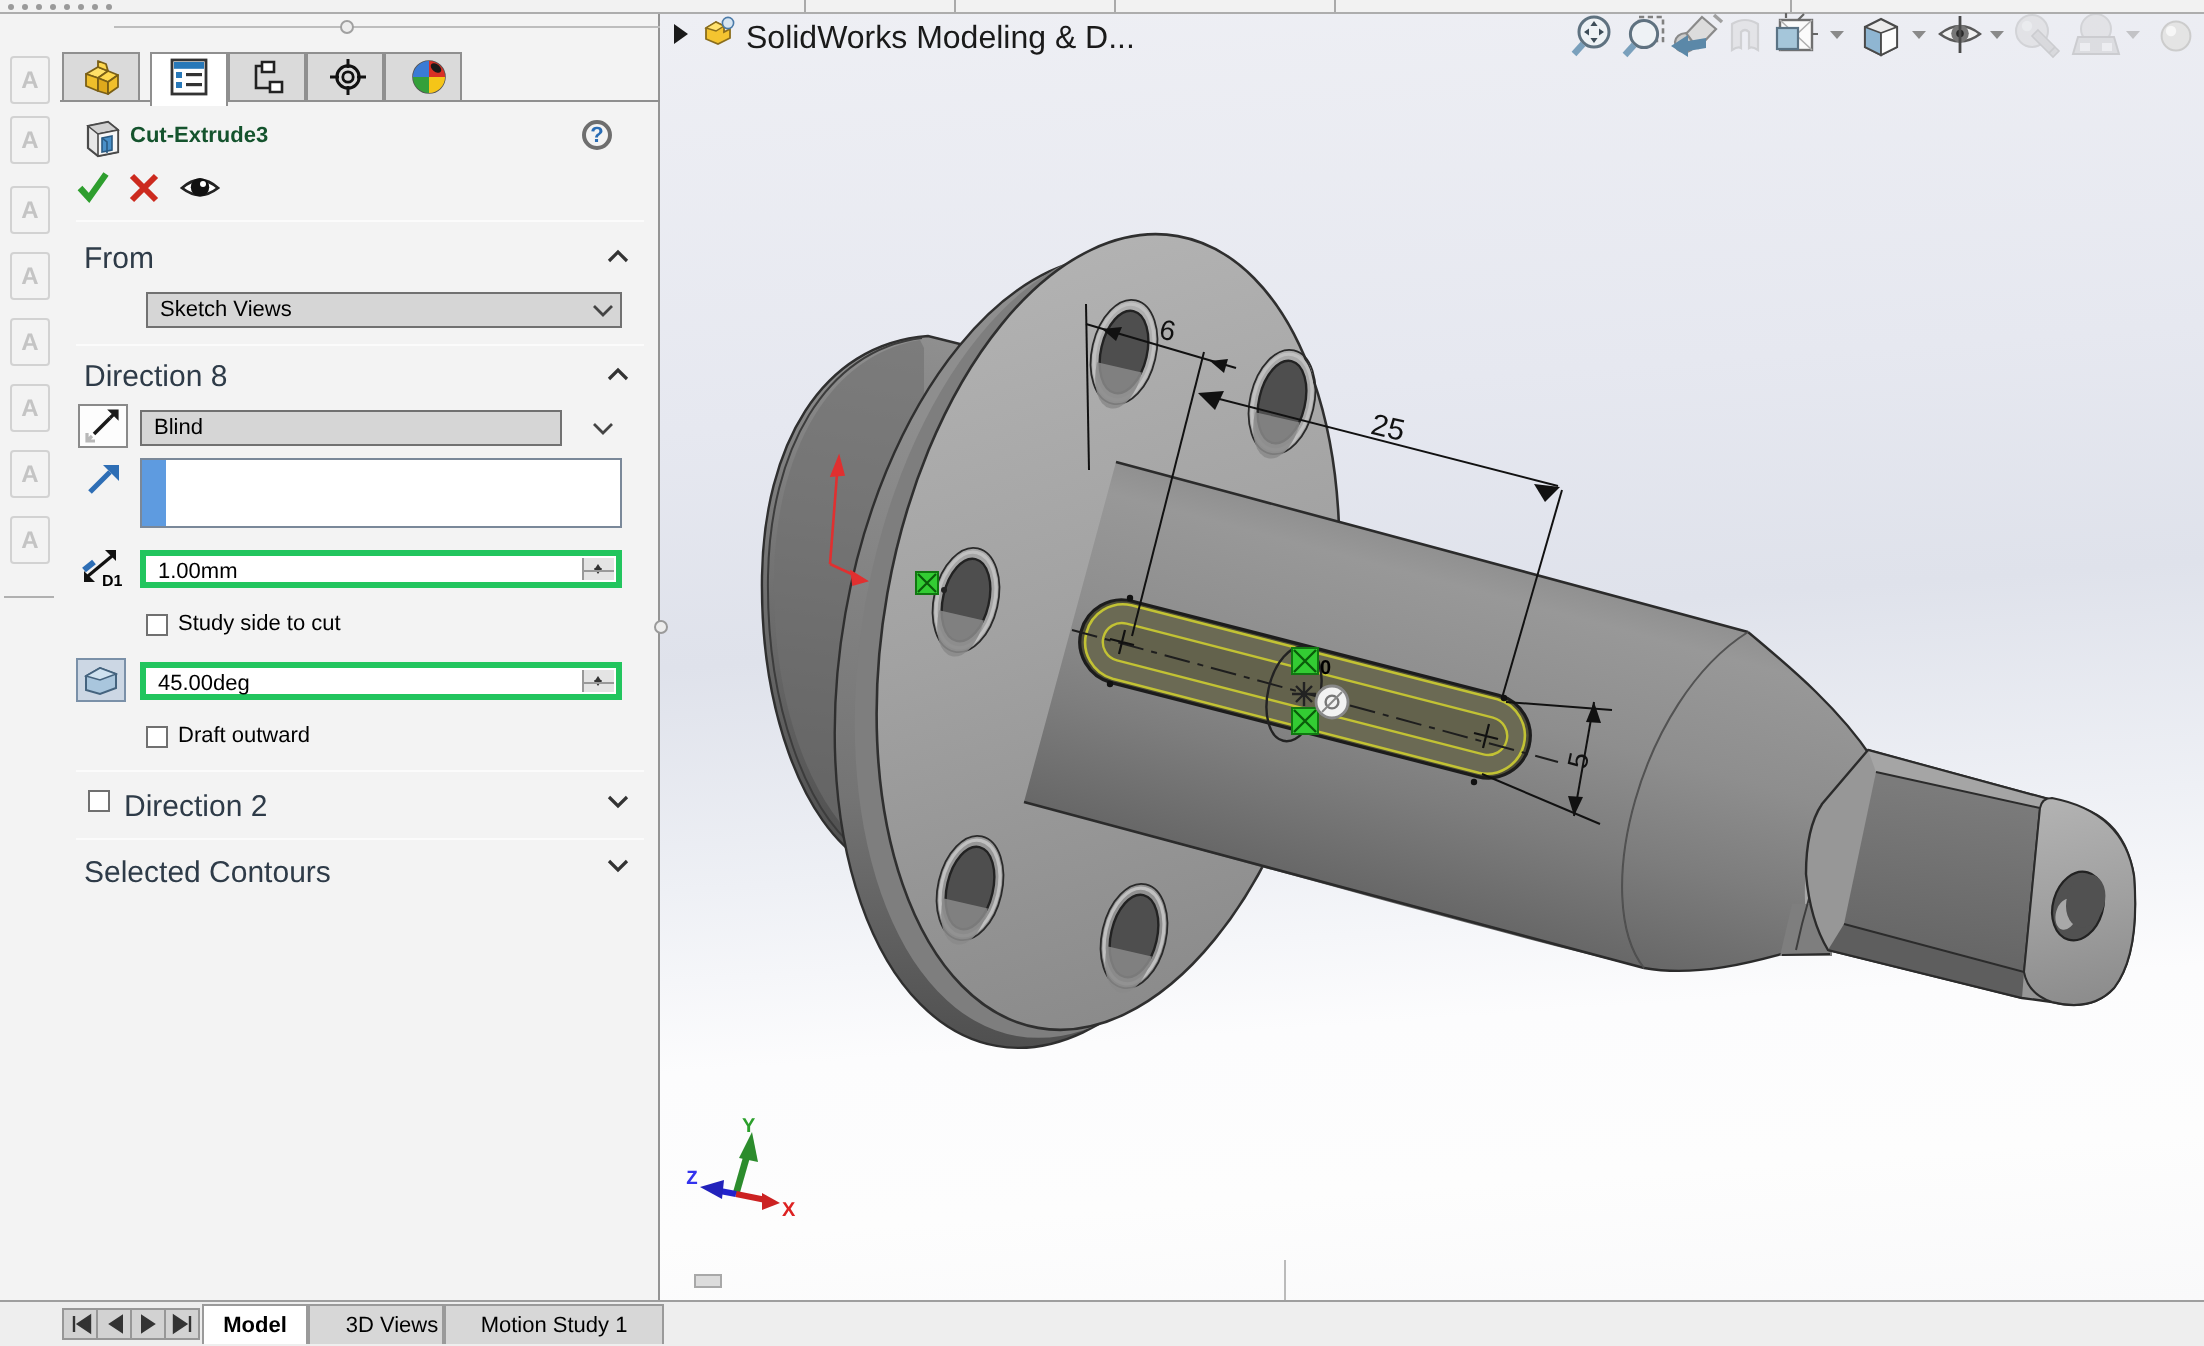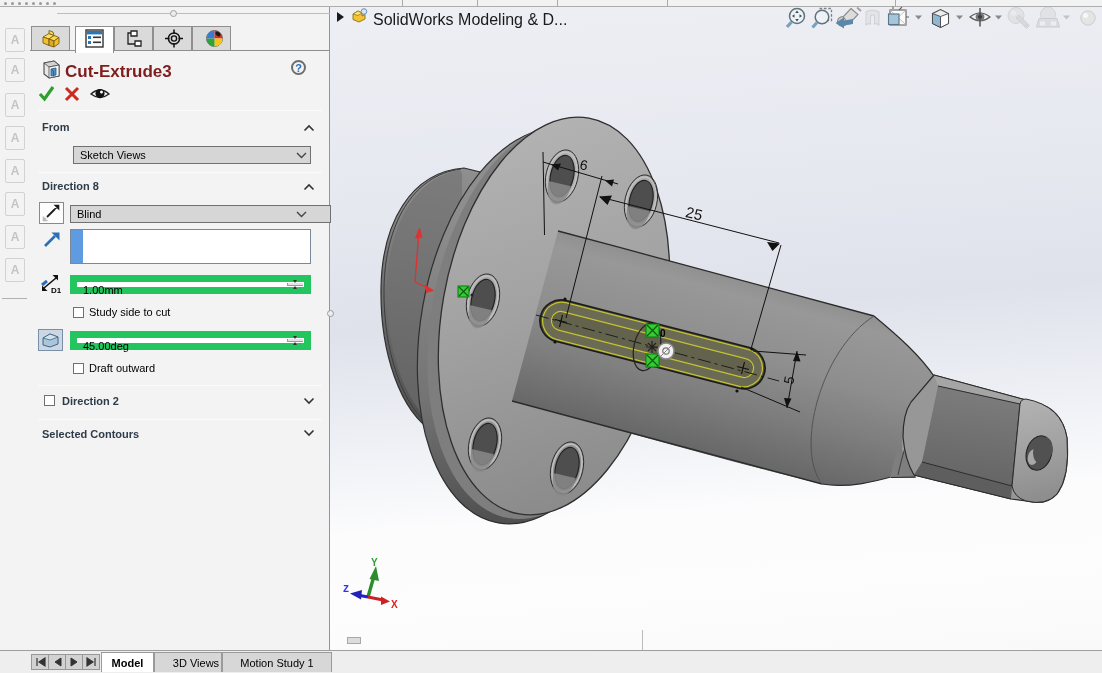--- a/index.html
+++ b/index.html
@@ -9,24 +9,24 @@
 
 #topstrip { left:0; top:0; width:1102px; height:7px; background:#f2f2f2; border-bottom:1px solid #adadad; }
 .tick { position:absolute; top:0; width:1px; height:6px; background:#aaa; }
 
 #panel { left:0; top:7px; width:330px; height:643px; background:#f3f3f3; border-right:1px solid #949494; }
 #leftbar { left:0; top:7px; width:30px; height:643px; background:#f3f3f3; }
 .licon { position:absolute; left:5px; width:20px; height:24px; color:#c4c4c4; font-size:12px; font-weight:bold; text-align:center; line-height:23px; border:1px solid #d2d2d2; border-radius:2px; }
 
 .pmtab { position:absolute; top:33px; height:25px; width:39px; background:#dadada; border:1px solid #8f8f8f; }
 .pmtab.active { background:#ffffff; height:27px; border-bottom:0; z-index:3; }
-.sechdr { position:absolute; font-size:11px; font-weight:bold; color:#2e3b48; }
+.sechdr { position:absolute; font-size:15px; font-weight:normal; color:#2e3b48; }
 .divider { position:absolute; left:38px; width:284px; height:1px; background:#cccccc; border-bottom:1px solid #fbfbfb; }
 .combo { position:absolute; background:#d6d6d6; border:1px solid #717171; font-size:11px; color:#000; line-height:16px; padding-left:6px; }
-.spininput { position:absolute; background:#fff; border:7px solid #22c55e; font-size:11px; color:#000; line-height:16px; padding-left:6px; }
+.spininput { position:absolute; background:#fff; border:3px solid #22c55e; font-size:11px; color:#000; line-height:16px; padding-left:6px; }
 .spinner { position:absolute; right:1px; top:1px; width:16px; bottom:1px; border-left:1px solid #999; background:#e4e4e4; }
 .spinner:before { content:""; position:absolute; left:5px; top:3px; width:0; height:0; border-left:2.8px solid transparent; border-right:2.8px solid transparent; border-bottom:3.4px solid #333; }
 .spinner:after { content:""; position:absolute; left:5px; bottom:3px; width:0; height:0; border-left:2.8px solid transparent; border-right:2.8px solid transparent; border-top:3.4px solid #333; }
 .spinmid { position:absolute; right:1px; top:50%; width:16px; height:1px; background:#999; }
 .cbox { position:absolute; width:11px; height:11px; background:#fff; border:1px solid #707070; }
 .clabel { position:absolute; font-size:11px; color:#000; }
 .sqbtn { position:absolute; background:#fdfdfd; border:1px solid #8a8a8a; }
 
 #viewport { left:330px; top:7px; width:772px; height:643px;
   background:linear-gradient(176deg, #eeeff4 0%, #e6e8f0 30%, #dfe2eb 47%, #eef0f5 63%, #fcfcfd 76%, #fdfdfd 88%, #f9f9fa 100%); }
@@ -111,21 +111,21 @@
  <ellipse cx="13" cy="5" rx="3" ry="1.9" fill="#1a1a1a" transform="rotate(38 13 5)"></ellipse>
 </svg>
 
 <svg class="abs" style="left:42px;top:59px;" width="19" height="20" viewBox="0 0 19 20">
  <path d="M2 4 L12 2 L17 6 L17 17 L7 19 L2 15 Z" fill="#e8e8e8" stroke="#4a4a4a" stroke-width="1.1"></path>
  <path d="M2 4 L12 2 L17 6 L7 8 Z" fill="#d2d2d2" stroke="#4a4a4a" stroke-width="0.8"></path>
  <path d="M7 8 L17 6 L17 17 L7 19 Z" fill="#f6f6f6" stroke="#4a4a4a" stroke-width="0.8"></path>
  <path d="M9 10 L14 9 L14 16 L9 17 Z" fill="#4a90c8" stroke="#2a5a82" stroke-width="0.8"></path>
  <path d="M9 10 L11.5 12 L11.5 17.5" fill="none" stroke="#2a5a82" stroke-width="0.8"></path>
 </svg>
-<div class="abs" style="left:65px;top:62px;font-size:17px;font-weight:bold;color:#7f1d1d;">Cut-Extrude3</div>
+<div class="abs" style="left:65px;top:62px;font-size:11px;font-weight:bold;color:#14532d;">Cut-Extrude3</div>
 <div class="abs" style="left:291px;top:60px;width:15px;height:15px;border:2px solid #6e6e6e;border-radius:50%;color:#2a6db5;font-size:11px;font-weight:bold;text-align:center;line-height:13px;">?</div>
 <svg class="abs" style="left:38px;top:85px;" width="76" height="18" viewBox="0 0 76 18">
  <path d="M2 9 L6.5 14 L15 2" fill="none" stroke="#2e9e2e" stroke-width="3.2"></path>
  <path d="M28 3 L40 15 M40 3 L28 15" fill="none" stroke="#cc2a1e" stroke-width="3"></path>
  <path d="M53 9 Q62 1 71 9 Q62 16 53 9 Z" fill="#fff" stroke="#222" stroke-width="1.4"></path>
  <circle cx="62" cy="8.6" r="4.6" fill="#111"></circle>
  <circle cx="63.5" cy="7" r="1.5" fill="#fff"></circle>
 </svg>
 <div class="divider abs" style="top:110px;"></div>
 <div class="sechdr abs" style="left:42px;top:121px;">From</div>
@@ -140,21 +140,21 @@
 <div class="sechdr abs" style="left:42px;top:180px;">Direction 8</div>
 <svg class="abs" style="left:303px;top:183px;" width="12" height="8" viewBox="0 0 12 8">
     <path d="M1.5 6.5 L6 2 L10.5 6.5" fill="none" stroke="#333" stroke-width="1.6"></path>
   </svg>
 <div class="sqbtn abs" style="left:39px;top:202px;width:25px;height:22px;"></div>
 <svg class="abs" style="left:42px;top:204px;" width="19" height="18" viewBox="0 0 19 18">
  <path d="M5 13 L13 5" stroke="#1a1a1a" stroke-width="1.8" fill="none"></path>
  <path d="M13.5 1.5 L16.5 1.5 L16.5 4.5 Z M13 5 L16.5 1.5" stroke="#1a1a1a" stroke-width="1.6" fill="#1a1a1a"></path>
  <path d="M4 14 L1.5 16.5 M1.5 12.5 L1.5 16.5 L5.5 16.5" stroke="#b8b8b8" stroke-width="1.6" fill="none"></path>
 </svg>
-<div class="combo abs" style="left:70px;top:205px;width:261px;height:18px;">Blind</div>
+<div class="combo abs" style="left:70px;top:205px;width:211px;height:18px;">Blind</div>
 <svg class="abs" style="left:296px;top:211px;" width="11" height="7" viewBox="0 0 11 7">
     <path d="M1 1 L5.5 5.5 L10 1" fill="none" stroke="#444" stroke-width="1.4"></path>
   </svg>
 <svg class="abs" style="left:43px;top:231px;" width="18" height="17" viewBox="0 0 18 17">
  <path d="M2 15 L12 5" stroke="#2e6eb5" stroke-width="2.6" fill="none"></path>
  <path d="M8.5 1.5 L16.5 1.5 L16.5 9.5 Z" fill="#2e6eb5" transform="rotate(0)"></path>
 </svg>
 <div class="abs" style="left:70px;top:229px;width:241px;height:35px;background:#fff;border:1px solid #7a8899;"></div>
 <div class="abs" style="left:71px;top:230px;width:12px;height:33px;background:#5e9be0;"></div>
 <svg class="abs" style="left:39px;top:274px;" width="26" height="21" viewBox="0 0 26 21">

